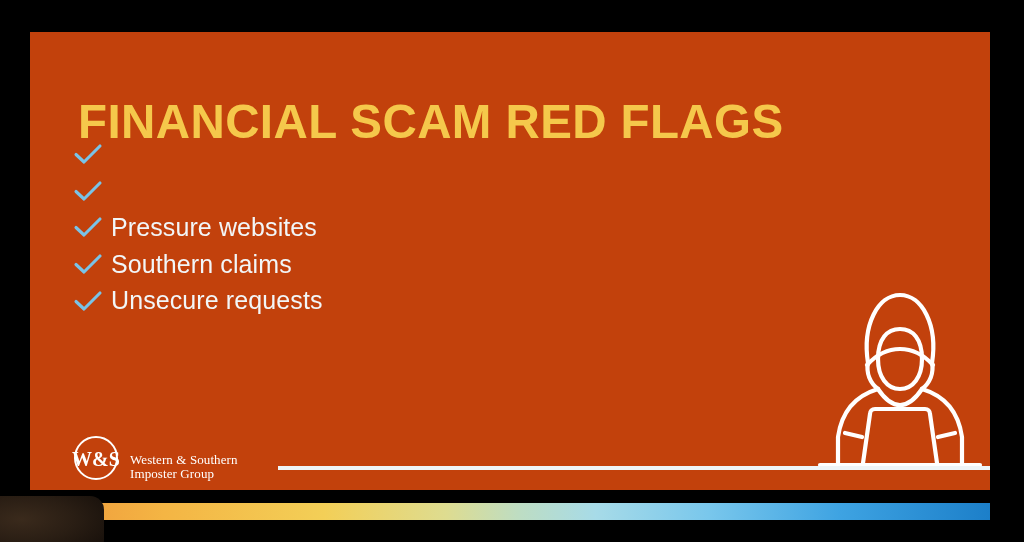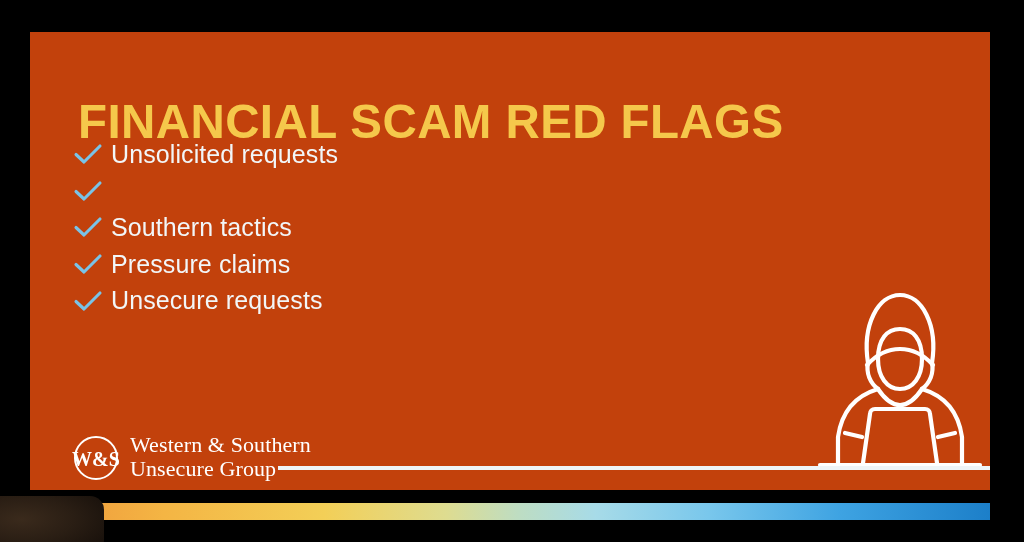--- a/index.html
+++ b/index.html
@@ -100,21 +100,21 @@
   #logo-mark {
     width: 48px;
     height: 48px;
     flex: 0 0 48px;
     display: block;
   }
   #logo-wordmark {
     margin-left: 10px;
     color: #ffffff;
     font-family: "Liberation Serif", serif;
-    font-size: 22px;
+    font-size: 13px;
     line-height: 1.12;
     letter-spacing: 0.1px;
     white-space: nowrap;
   }
   #logo-wordmark .wm-line { display: block; }
 
   
   #footer-rule {
     position: absolute;
     left: 248px;
@@ -164,41 +164,40 @@
   <div id="slide-panel">
 
     <h1 id="slide-title">FINANCIAL SCAM RED FLAGS</h1>
 
     <ul id="red-flag-list">
 
       <li class="flag-item">
         <svg class="check-icon" viewBox="0 0 30 22">
           <path d="M3 11.5 L11 19 L27 3" fill="none" stroke="#79c3e8" stroke-width="3.1" stroke-linecap="round" stroke-linejoin="round"></path>
         </svg>
-        <span class="flag-label">Unsolicited requests</span>
-      </li>
-
-      <li class="flag-item">
-        <svg class="check-icon" viewBox="0 0 30 22">
-          <path d="M3 11.5 L11 19 L27 3" fill="none" stroke="#79c3e8" stroke-width="3.1" stroke-linecap="round" stroke-linejoin="round"></path>
-        </svg>
-      </li>
-
-      <li class="flag-item">
-        <svg class="check-icon" viewBox="0 0 30 22">
-          <path d="M3 11.5 L11 19 L27 3" fill="none" stroke="#79c3e8" stroke-width="3.1" stroke-linecap="round" stroke-linejoin="round"></path>
-        </svg>
-        <span class="flag-label">Southern tactics</span>
-      </li>
-
-      <li class="flag-item">
-        <svg class="check-icon" viewBox="0 0 30 22">
-          <path d="M3 11.5 L11 19 L27 3" fill="none" stroke="#79c3e8" stroke-width="3.1" stroke-linecap="round" stroke-linejoin="round"></path>
-        </svg>
-        <span class="flag-label">Pressure claims</span>
+      </li>
+
+      <li class="flag-item">
+        <svg class="check-icon" viewBox="0 0 30 22">
+          <path d="M3 11.5 L11 19 L27 3" fill="none" stroke="#79c3e8" stroke-width="3.1" stroke-linecap="round" stroke-linejoin="round"></path>
+        </svg>
+      </li>
+
+      <li class="flag-item">
+        <svg class="check-icon" viewBox="0 0 30 22">
+          <path d="M3 11.5 L11 19 L27 3" fill="none" stroke="#79c3e8" stroke-width="3.1" stroke-linecap="round" stroke-linejoin="round"></path>
+        </svg>
+        <span class="flag-label">Pressure websites</span>
+      </li>
+
+      <li class="flag-item">
+        <svg class="check-icon" viewBox="0 0 30 22">
+          <path d="M3 11.5 L11 19 L27 3" fill="none" stroke="#79c3e8" stroke-width="3.1" stroke-linecap="round" stroke-linejoin="round"></path>
+        </svg>
+        <span class="flag-label">Southern claims</span>
       </li>
 
       <li class="flag-item">
         <svg class="check-icon" viewBox="0 0 30 22">
           <path d="M3 11.5 L11 19 L27 3" fill="none" stroke="#79c3e8" stroke-width="3.1" stroke-linecap="round" stroke-linejoin="round"></path>
         </svg>
         <span class="flag-label">Unsecure requests</span>
       </li>
 
     </ul>
@@ -230,21 +229,21 @@
       </g>
     </svg>
 
     <div id="brand-logo">
       <svg id="logo-mark" viewBox="0 0 48 48">
         <circle cx="24" cy="24" r="21" fill="none" stroke="#ffffff" stroke-width="2"></circle>
         <text x="24" y="31.5" text-anchor="middle" font-family="Liberation Serif, serif" font-size="20" font-weight="bold" fill="#ffffff">W&amp;S</text>
       </svg>
       <div id="logo-wordmark">
         <span class="wm-line">Western &amp; Southern</span>
-        <span class="wm-line">Unsecure Group</span>
+        <span class="wm-line">Imposter Group</span>
       </div>
     </div>
 
     <div id="footer-rule"></div>
 
   </div>
 
   <div id="gradient-bar"></div>
   <div id="corner-overlay"></div>
 

